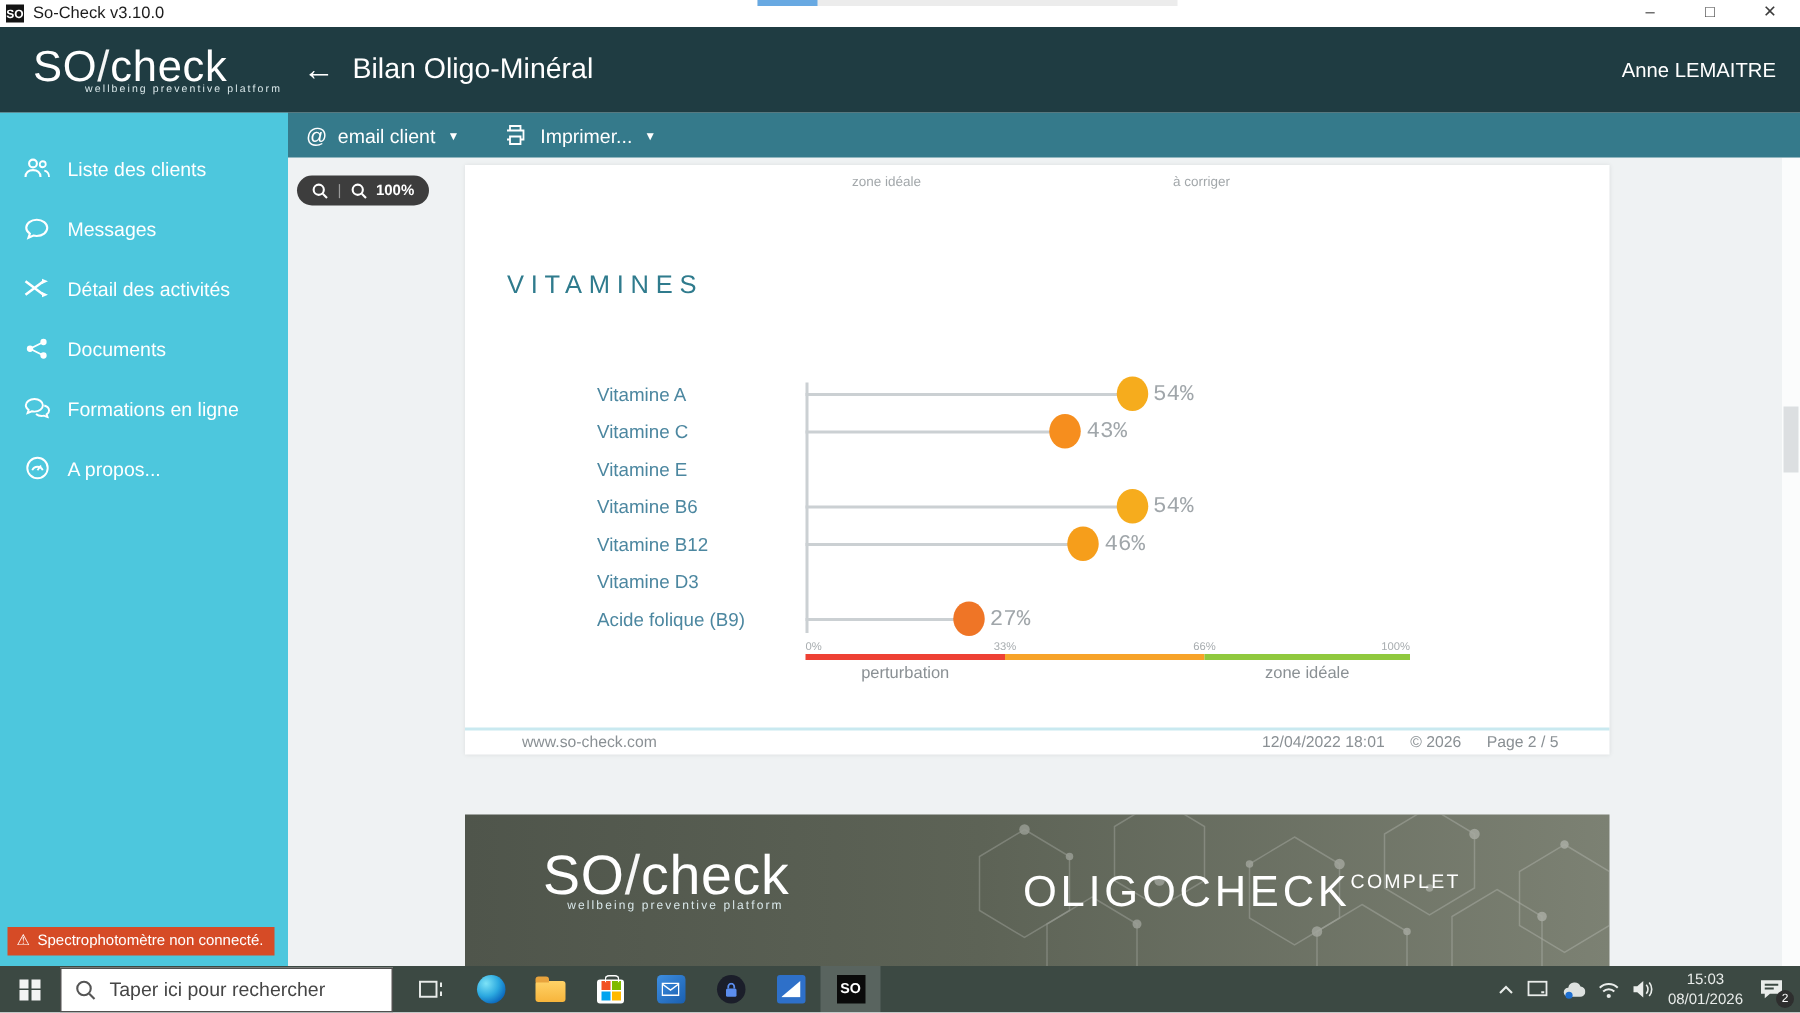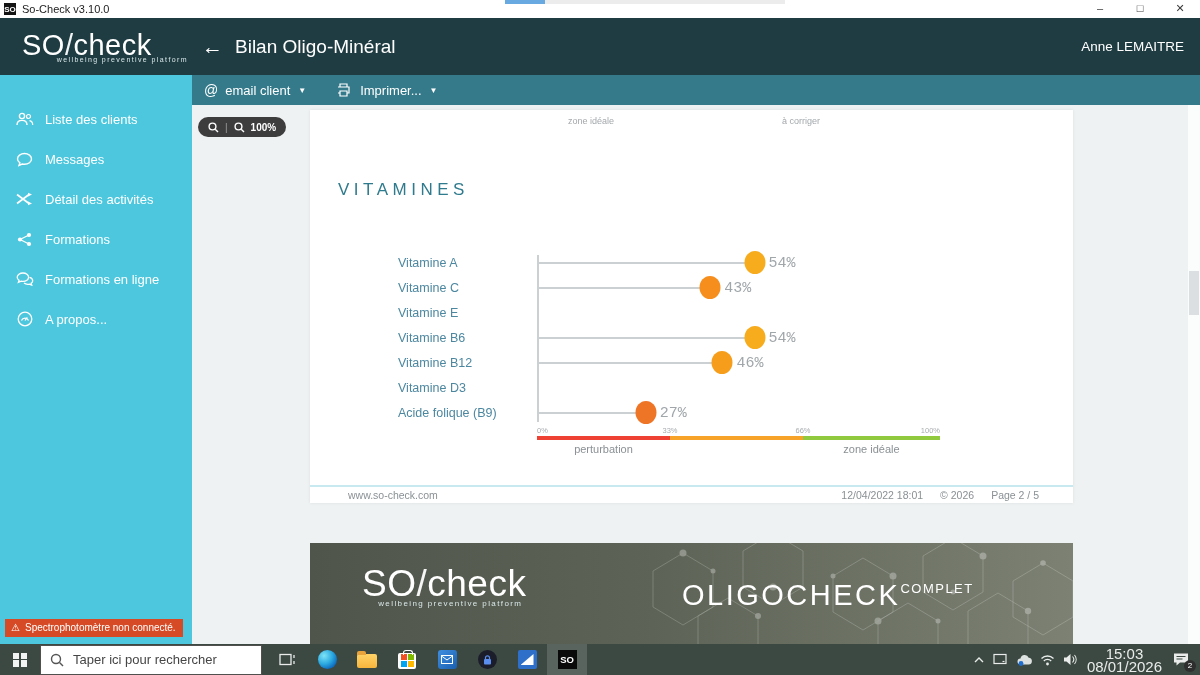--- a/index.html
+++ b/index.html
@@ -26,21 +26,21 @@
   .header-user { margin-left:auto; margin-right:16px; font-size:13.5px; }
 
   
   .toolbar { position:absolute; top:75px; left:192px; right:0; height:30px; background:#357A8B; color:#fff; display:flex; align-items:center; padding-left:12px; gap:28px; z-index:4; }
   .tool-item { display:flex; align-items:center; gap:7px; font-size:13px; }
   .at-glyph { font-size:14px; }
   .chev { font-size:8px; margin-left:1px; }
 
   
   .sidebar { position:absolute; top:75px; left:0; width:192px; bottom:31px; background:#4DC7DD; color:#fff; z-index:4; }
-  .side-items { padding-top:24px; }
+  .side-items { padding-top:17px; }
   .side-item { height:40px; display:flex; align-items:center; padding-left:15px; gap:11px; font-size:13px; }
   .side-icon { width:19px; display:flex; justify-content:center; }
   .warning { position:absolute; left:5px; bottom:7px; background:#D64B26; color:#fff; font-size:10px; padding:3px 7px 4px 6px; display:flex; align-items:center; gap:5px; }
 
   
   .viewport { position:absolute; top:105px; left:192px; right:0; bottom:31px; background:#EFF2F3; overflow:hidden; }
   .zoom-pill { position:absolute; left:6px; top:12px; height:20px; background:#3D3D3D; border-radius:11px; display:flex; align-items:center; gap:6px; padding:0 10px; color:#fff; font-size:10px; font-weight:bold; z-index:3; }
   .pill-sep { color:#9a9a9a; font-weight:normal; }
 
   .page { position:absolute; left:118px; width:763px; background:#fff; }
@@ -100,21 +100,21 @@
   .store-ico::before { content:""; position:absolute; top:-3px; left:5px; width:8px; height:4px; border:1.5px solid #fff; border-bottom:none; border-radius:3px 3px 0 0; }
   .store-ico i:nth-child(1){background:#F25022;} .store-ico i:nth-child(2){background:#7FBA00;}
   .store-ico i:nth-child(3){background:#00A4EF;} .store-ico i:nth-child(4){background:#FFB900;}
   .mail-ico { width:19px; height:19px; border-radius:3px; background:linear-gradient(135deg,#3E8EE0,#1A5FB0); display:flex; align-items:center; justify-content:center; }
   .lock-ico { width:19px; height:19px; border-radius:50%; background:#1b1e2a; display:flex; align-items:center; justify-content:center; }
   .scan-ico { width:19px; height:19px; border-radius:2px; background:#2E70C9; position:relative; }
   .scan-ico::before { content:""; position:absolute; left:3px; top:4px; width:13px; height:11px; background:#fff; clip-path:polygon(0 100%, 100% 0, 100% 100%); }
   .so-ico { width:19px; height:19px; background:#0A0A0A; color:#fff; font-size:9.5px; font-weight:bold; display:flex; align-items:center; justify-content:center; }
   .tray { margin-left:auto; display:flex; align-items:center; gap:8px; padding-right:8px; }
   .tray svg { display:block; }
-  .clock { text-align:center; font-size:15px; line-height:13px; margin:0 2px; }
+  .clock { text-align:center; font-size:10px; line-height:13px; margin:0 2px; }
   .notif { position:relative; width:20px; height:18px; }
   .badge { position:absolute; right:-4px; bottom:-3px; width:12px; height:12px; border-radius:50%; background:#2e2e2e; color:#fff; font-size:8px; display:flex; align-items:center; justify-content:center; }
 </style>
 </head>
 <body>
 
 <div class="titlebar">
   <div class="app-ico">SO</div>
   <span class="tb-title">So-Check v3.10.0</span>
   <div class="win-controls">
@@ -188,21 +188,21 @@
     </div>
     <div class="side-item">
       <span class="side-icon">
         <svg width="15" height="15" viewBox="0 0 15 15">
             <circle cx="12" cy="3" r="2.1" fill="#fff"></circle>
             <circle cx="3" cy="7.5" r="2.1" fill="#fff"></circle>
             <circle cx="12" cy="12" r="2.1" fill="#fff"></circle>
             <path d="M3 7.5 L12 3 M3 7.5 L12 12" stroke="#fff" stroke-width="1.3"></path>
           </svg>
       </span>
-      <span>Formations</span>
+      <span>Documents</span>
     </div>
     <div class="side-item">
       <span class="side-icon">
         <svg width="18" height="14" viewBox="0 0 18 14">
             <path d="M7 1c3.1 0 5.6 1.9 5.6 4.2S10.1 9.4 7 9.4c-.6 0-1.2-.1-1.8-.2L2.4 10.4l.7-2.1C1.9 7.5 1.2 6.4 1.2 5.2 1.2 2.9 3.9 1 7 1z" fill="none" stroke="#fff" stroke-width="1.3"></path>
             <path d="M13.5 5.3c1.9.5 3.2 1.8 3.2 3.4 0 1-.6 2-1.6 2.6l.6 1.8-2.4-1c-.5.1-1 .2-1.5.2-1.5 0-2.9-.5-3.8-1.3" fill="none" stroke="#fff" stroke-width="1.3"></path>
           </svg>
       </span>
       <span>Formations en ligne</span>
     </div>

